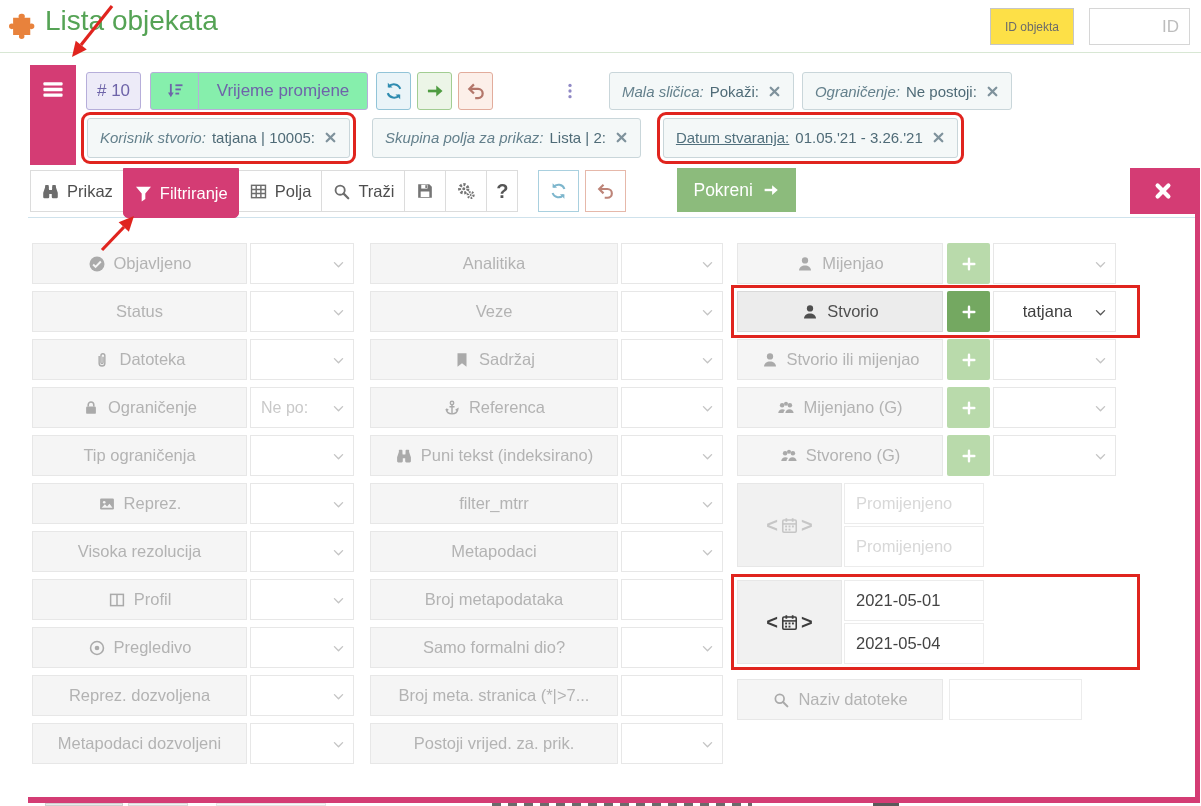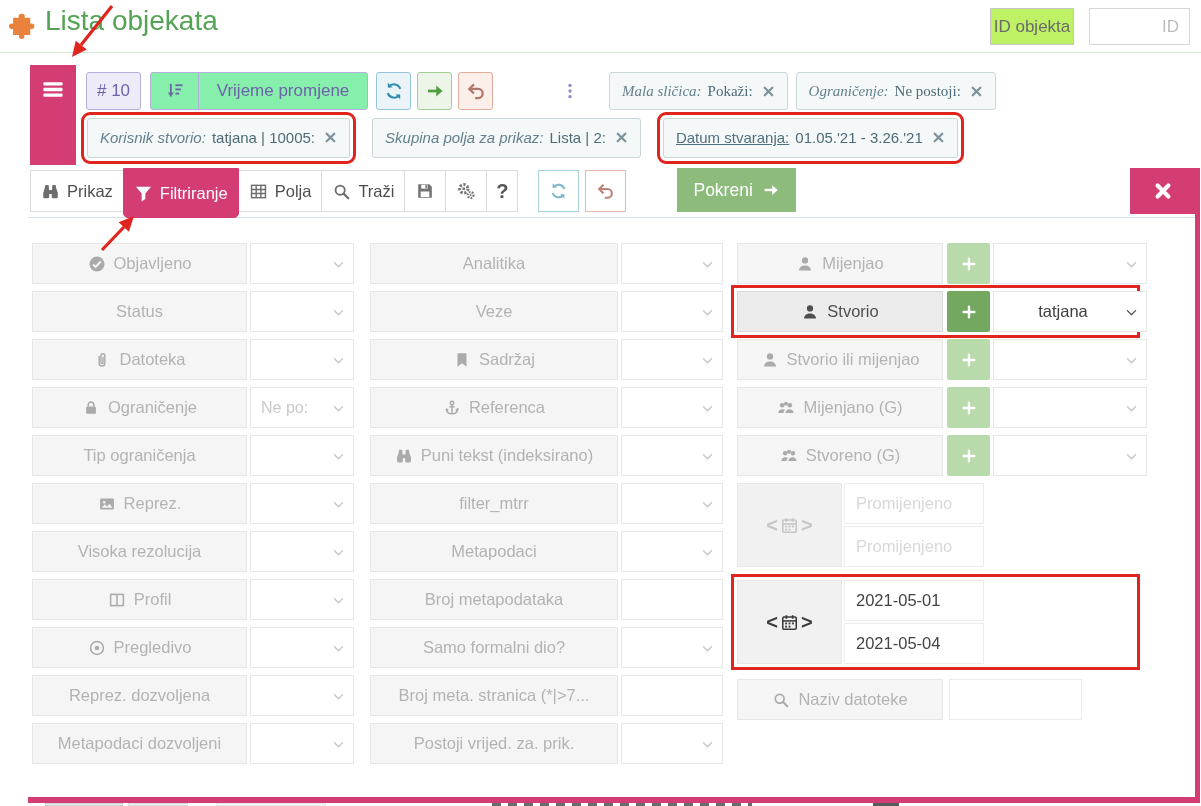--- a/index.html
+++ b/index.html
@@ -4,21 +4,21 @@
 <style>
   html,body{margin:0;padding:0;background:#fff;}
   body{width:1201px;height:806px;overflow:hidden;font-family:"Liberation Sans","DejaVu Sans",sans-serif;}
   .page{position:relative;width:1201px;height:806px;background:#fff;}
   [data-icon] svg{display:block;width:100%;height:100%;}
 
   
   .app-header{position:absolute;left:0;top:0;width:1201px;height:53px;border-bottom:1px solid #d8e7d4;box-sizing:border-box;}
   .puzzle{position:absolute;left:9px;top:11px;width:29px;height:29px;color:#e8823c;}
   .page-title{position:absolute;left:45px;top:5px;font-size:28px;color:#55a355;font-weight:400;}
-  .idlabel{position:absolute;left:990px;top:8px;width:84px;height:37px;background:#bef264;border:1px solid #c6c6c6;box-sizing:border-box;color:#6b6b6b;font-size:17px;display:flex;align-items:center;justify-content:center;}
+  .idlabel{position:absolute;left:990px;top:8px;width:84px;height:37px;background:#fde047;border:1px solid #c6c6c6;box-sizing:border-box;color:#6b6b6b;font-size:12px;display:flex;align-items:center;justify-content:center;}
   .idinput{position:absolute;left:1089px;top:8px;width:101px;height:37px;border:1px solid #d6d6d6;box-sizing:border-box;text-align:right;padding:0 10px;font-size:17px;color:#9a9a9a;outline:none;}
   .idinput::placeholder{color:#bdbdbd;}
 
   
   .toolbar{position:absolute;left:30px;top:65px;width:1145px;height:100px;}
   .burger{position:absolute;left:0;top:0;width:46px;height:100px;background:#d43c74;color:#fff;cursor:pointer;}
   .burger span{display:block;width:26px;height:23px;margin:13px 10px 0 10px;}
   .trow1{position:absolute;left:56px;top:6px;height:40px;display:flex;align-items:center;}
   .trow2{position:absolute;left:57px;top:52px;height:41px;display:flex;align-items:center;}
   .tbtn{box-sizing:border-box;height:38px;border-radius:3px;border:1px solid;display:flex;align-items:center;justify-content:center;font-size:17px;cursor:pointer;flex:none;}
@@ -76,21 +76,21 @@
   #col2 .fval{width:102px;}
   .fvtext{font-size:16px;color:#c9c9c9;white-space:nowrap;overflow:hidden;}
   .chev{position:absolute;right:7px;top:13px;width:15px;height:15px;color:#c4c4c4;}
   input.finput{box-sizing:border-box;height:41px;border:1px solid #e7e7e7;background:#fff;font-size:16px;padding:0 10px;outline:none;flex:none;}
   #col2 input.finput{width:102px;}
 
   .flabel3{width:206px;margin-right:4px;}
   .plus{box-sizing:border-box;width:43px;height:41px;margin-right:3px;background:#b9daab;color:#fff;display:flex;align-items:center;justify-content:center;border-radius:2px;cursor:pointer;flex:none;}
   .plus span{width:16px;height:16px;}
   .plus.active{background:#74a861;}
-  .fval3{width:154px;justify-content:center;padding:0 22px 0 8px;}
+  .fval3{width:123px;justify-content:center;padding:0 22px 0 8px;}
   .fval3 .fvtext{color:#3f3f3f;font-size:16.5px;}
   .row-active .flabel3{background:#ececec;border-color:#d9d9d9;color:#4f4f4f;}
   .row-active .flabel3 .ficon{color:#4f4f4f;}
   .row-active .chev{color:#555;}
 
   .dblock{display:flex;margin-bottom:0;}
   .dblock.b2{margin-top:13px;}
   .dicon{box-sizing:border-box;width:105px;background:#f1f1f1;border:1px solid #e7e7e7;display:flex;align-items:center;justify-content:center;color:#3d3d3d;cursor:pointer;flex:none;}
   .dblock.muted .dicon{color:#c6c6c6;}
   .angle{font-size:20px;font-weight:700;line-height:1;}
@@ -187,21 +187,21 @@
             </svg>
           </span>
         </div>
       <div class="dots" data-icon="dots-v">
           <svg viewBox="0 0 24 24" fill="currentColor">
             <circle cx="12" cy="4.5" r="2.2"></circle>
             <circle cx="12" cy="12" r="2.2"></circle>
             <circle cx="12" cy="19.5" r="2.2"></circle>
           </svg>
         </div>
-      <span id="chips1" style="display:flex;align-items:center;font-family:Liberation Serif, serif;">
+      <span id="chips1" style="display:flex;align-items:center;">
           <div class="chip">
   <span class="chip-label i">Mala sličica:</span>
   <span class="chip-val">Pokaži:</span>
   <span class="chip-x" data-icon="chip-x">
               <svg viewBox="0 0 24 24">
                 <path d="M5 5l14 14M19 5L5 19" stroke="currentColor" stroke-width="4.2" stroke-linecap="round" fill="none"></path>
               </svg>
             </span>
 </div>
           <div class="chip">

